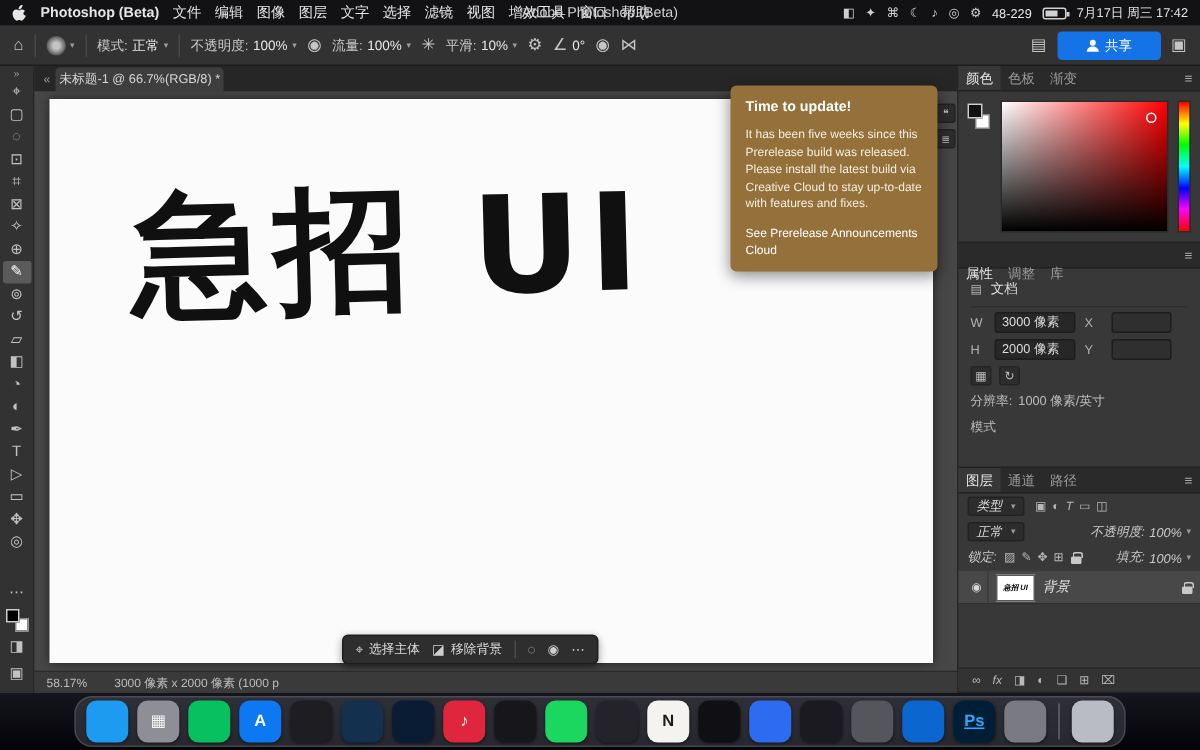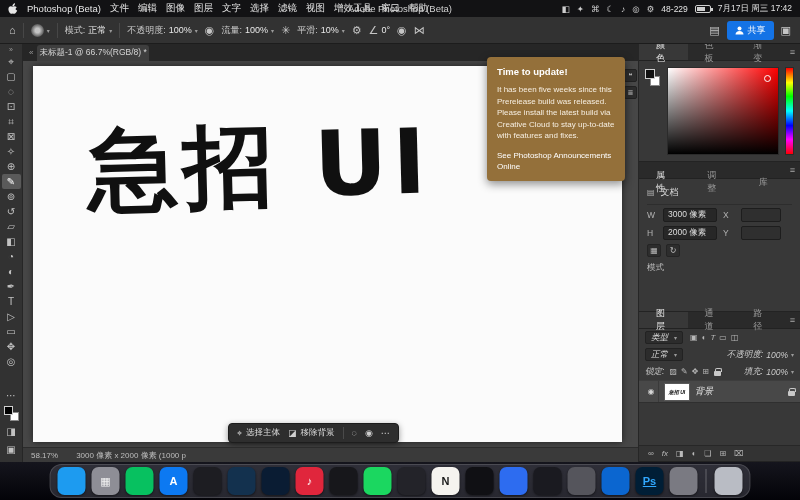--- a/index.html
+++ b/index.html
@@ -2,40 +2,40 @@
 <html><head>
 <meta charset="utf-8">
 <style>
   *{box-sizing:border-box;margin:0;padding:0;}
   html,body{width:800px;height:500px;overflow:hidden;background:#000;}
   body{font-family:"Liberation Sans","DejaVu Sans",sans-serif;-webkit-font-smoothing:antialiased;}
   #app{position:relative;width:800px;height:500px;background:#474747;}
 
   
   .menubar{position:absolute;top:0;left:0;width:800px;height:17px;background:#121214;display:flex;align-items:center;padding:0 8px;gap:9px;font-size:9.5px;color:#e6e6e6;z-index:40;}
-  .menubar .appname{font-weight:400;}
+  .menubar .appname{font-weight:700;}
   #menus{display:flex;gap:9px;white-space:nowrap;}
   .menu-item{cursor:default;}
   .wintitle{position:absolute;left:50%;transform:translateX(-50%);color:#cfcfcf;}
   .mb-right{margin-left:auto;display:flex;align-items:center;gap:7px;font-size:8.5px;color:#e3e3e3;}
   .mb-ic{font-size:8.5px;opacity:.9;}
   .batt{width:16px;height:8px;border:1px solid #d0d0d0;border-radius:2px;position:relative;display:inline-block;}
   .batt::before{content:"";position:absolute;left:1px;top:1px;bottom:1px;width:55%;background:#d0d0d0;}
   .batt::after{content:"";position:absolute;right:-3px;top:2px;width:2px;height:3px;background:#d0d0d0;}
 
   
   .optionsbar{position:absolute;top:17px;left:0;width:800px;height:27px;background:#323232;border-bottom:1px solid #1c1c1c;display:flex;align-items:center;gap:7px;padding:0 9px;font-size:9px;color:#c9c9c9;z-index:30;}
   .ob-sep{width:1px;height:15px;background:#474747;}
   .ob-group{display:flex;align-items:center;gap:3px;white-space:nowrap;}
   .ob-val{color:#e9e9e9;}
   .chev{font-size:6px;color:#9a9a9a;}
   .ob-ic{font-size:11px;color:#c5c5c5;line-height:1;}
   .brush-preview{width:13px;height:13px;border-radius:50%;background:radial-gradient(circle,#c4c4c4 25%,#4c4c4c 75%);}
   .ob-spacer{flex:1;}
-  .share-btn{background:#1473e6;border-radius:3px;color:#fff;display:flex;align-items:center;gap:4px;padding:3px 8px;font-size:9px;cursor:pointer;}
+  .share-btn{background:#1473e6;border-radius:3px;color:#fff;display:flex;align-items:center;gap:4px;padding:3px 19px;font-size:9px;cursor:pointer;}
 
   
   #main{position:absolute;top:44px;left:0;width:800px;height:418px;display:flex;}
 
   
   #toolbar{width:23px;background:#323232;border-right:1px solid #262626;display:flex;flex-direction:column;align-items:center;padding-top:2px;}
   #tool-collapse{font-size:7px;color:#9a9a9a;margin-bottom:1px;}
   .tool{width:19px;height:15px;display:flex;align-items:center;justify-content:center;font-size:10px;color:#c2c2c2;cursor:pointer;}
   .tool.active{background:#5a5a5a;color:#fff;border-radius:2px;}
   .tool-bottom{margin-top:auto;display:flex;flex-direction:column;align-items:center;gap:3px;padding-bottom:5px;font-size:9px;color:#c2c2c2;}
@@ -57,21 +57,21 @@
   #taskbar{position:absolute;left:205px;bottom:4px;background:rgba(37,37,37,.96);border:1px solid #1d1d1d;border-radius:4px;box-shadow:0 2px 6px rgba(0,0,0,.4);display:flex;align-items:center;gap:8px;padding:3px 8px;font-size:8.5px;color:#dedede;white-space:nowrap;}
   .tbtn{display:flex;align-items:center;gap:4px;cursor:pointer;}
   .tb-ic{font-size:9px;color:#cfcfcf;}
   .tb-sep{width:1px;height:12px;background:#4a4a4a;}
   #statusbar{height:15px;background:#3a3a3a;border-top:1px solid #2b2b2b;display:flex;align-items:center;gap:18px;padding:0 8px;font-size:8px;color:#bdbdbd;white-space:nowrap;}
 
   
   #rightcol{width:162px;background:#383838;border-left:1px solid #262626;display:flex;flex-direction:column;}
   .panel{display:flex;flex-direction:column;border-bottom:1px solid #232323;}
   .panel-header{height:17px;background:#2a2a2a;display:flex;align-items:stretch;border-bottom:1px solid #222;}
-  .ptab{padding:0 17px;font-size:9px;color:#9b9b9b;display:flex;align-items:center;cursor:pointer;}
+  .ptab{padding:0 5px;font-size:9px;color:#9b9b9b;display:flex;align-items:center;cursor:pointer;}
   .ptab.active{background:#383838;color:#e6e6e6;}
   .pmenu{margin-left:auto;color:#aaa;font-size:9px;padding:0 5px;display:flex;align-items:center;cursor:pointer;}
 
   #color-panel{height:118px;}
   #color-body{flex:1;display:flex;padding:6px;gap:6px;}
   .mini-swatches{position:relative;width:16px;height:100%;}
   .msw-fg{position:absolute;left:0;top:2px;width:10px;height:10px;background:#111;border:1px solid #cfcfcf;z-index:2;}
   .msw-bg{position:absolute;left:5px;top:9px;width:10px;height:10px;background:#fff;border:1px solid #888;}
   #satval{flex:1;position:relative;border:1px solid #2b2b2b;background:linear-gradient(to bottom,rgba(0,0,0,0),#000),linear-gradient(to right,#fff,#f00);}
   .sv-ring{position:absolute;right:7px;top:7px;width:7px;height:7px;border:1px solid #fff;border-radius:50%;}
@@ -328,20 +328,24 @@
             <span class="fieldbox dim"></span>
             <span class="flabel">H</span>
             <span class="fieldbox">2000 像素</span>
             <span class="flabel">Y</span>
             <span class="fieldbox dim"></span>
           </div>
           <div class="picon-row" id="props-icon-row">
               <span class="mini-btn">▦</span>
               <span class="mini-btn">↻</span>
             </div>
+          <div class="res-row">
+            <span>分辨率:</span>
+            <span>1000 像素/英寸</span>
+          </div>
           <div class="mode-row">
             <span>模式</span>
           </div>
         </div>
       </div>
 
       <div class="panel" id="layers-panel">
         <div class="panel-header">
           <span id="layers-tabs" style="display:flex;">
               <span class="ptab active">图层</span>
@@ -409,21 +413,21 @@
             </div>
         </div>
       </div>
 
     </div>
   </div>
 
   <div id="notification">
     <div class="notif-title">Time to update!</div>
     <div class="notif-body">It has been five weeks since this Prerelease build was released. Please install the latest build via Creative Cloud to stay up-to-date with features and fixes.</div>
-    <div class="notif-link">See Photoshop Announcements Online</div>
+    <div class="notif-link">See Prerelease Announcements Cloud</div>
   </div>
 
   <div id="desktop">
     <div id="dock">
       <div id="dock-icons" style="display:flex;align-items:center;gap:6px;">
           <div class="dock-ic" style="background: rgb(29, 155, 240);"></div>
           <div class="dock-ic" style="background: rgb(142, 142, 150);">
             <span class="dock-g" style="color: rgb(242, 242, 242);">▦</span>
           </div>
           <div class="dock-ic" style="background: rgb(7, 193, 96);"></div>

